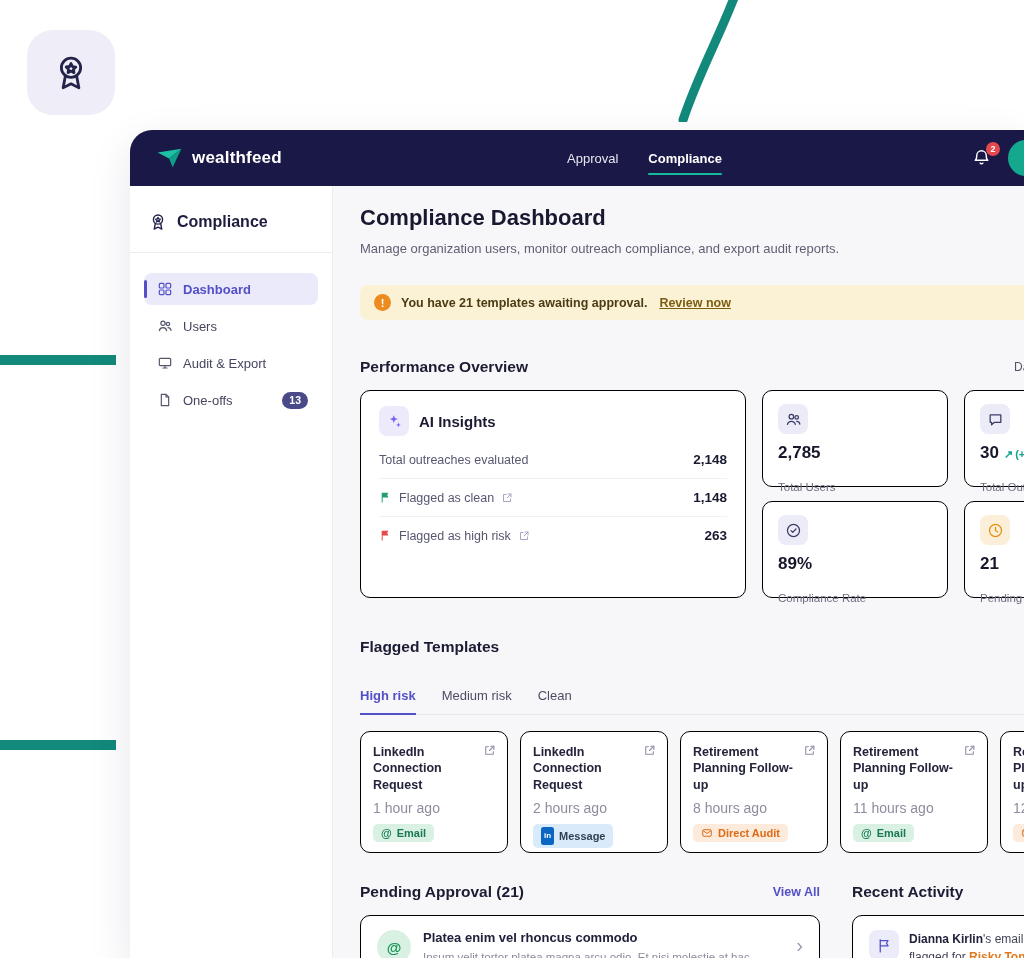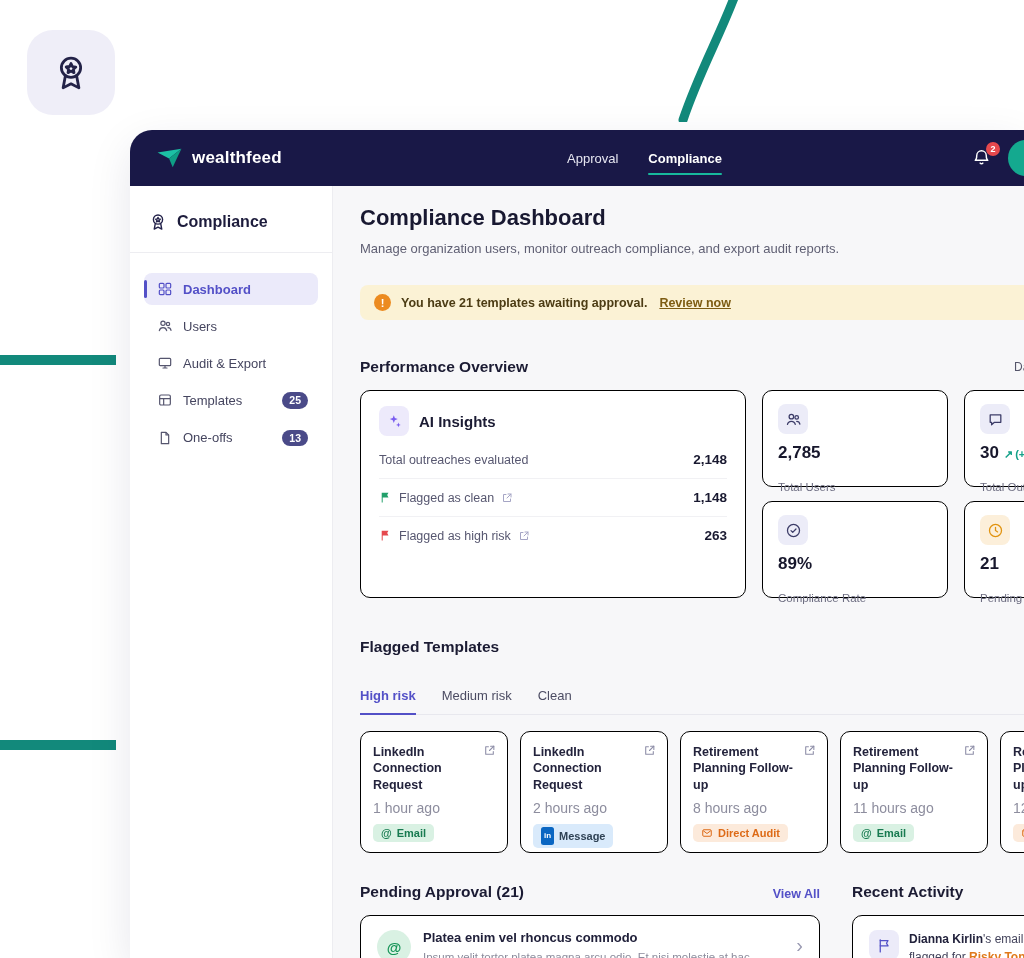--- a/index.html
+++ b/index.html
@@ -128,21 +128,21 @@
   .badge.email { background:#d9f1e3; color:#177a50; }
   .badge.message { background:#d9eafb; color:#2f4255; }
   .badge.direct { background:#fceadb; color:#dd6a16; }
   .at-glyph { font-weight:700; }
   .in-logo { width:13px; height:18px; background:#0a66c2; color:#fff; border-radius:2.5px; font-size:8px;
     font-weight:700; display:flex; align-items:center; justify-content:center; }
   .mail-glyph svg { width:12px; height:12px; }
 
   .bottom-row { display:flex; gap:32px; margin-top:30px; width:790px; }
   .pending-col { width:460px; flex:none; }
-  .col-head { display:flex; align-items:flex-end; justify-content:space-between; }
+  .col-head { display:flex; align-items:center; justify-content:space-between; }
   .view-all { font-size:12.5px; font-weight:600; color:#5350c7; cursor:pointer; }
   .list-card { margin-top:14px; padding:14px 16px; height:120px; }
   .pending-item { display:flex; gap:12px; align-items:flex-start; cursor:pointer; }
   .round-icon { width:34px; height:34px; border-radius:50%; background:#d9f1e3; color:#169457;
     font-size:15px; font-weight:700; display:flex; align-items:center; justify-content:center; flex:none; }
   .pi-title { font-size:13px; font-weight:700; color:#20203a; }
   .pi-desc { font-size:11.5px; color:#8b8b9c; margin-top:4px; line-height:1.4; width:330px; }
   .chevron { margin-left:auto; color:#9a9ab2; font-size:20px; line-height:1; margin-top:5px; cursor:pointer; }
 
   .recent-col { width:298px; flex:none; }
@@ -233,30 +233,20 @@
       <div class="sb-item">
         <span class="icon">
           <svg viewBox="0 0 24 24" fill="none" stroke="currentColor" stroke-width="1.8" stroke-linecap="round">
             <rect x="3.5" y="5" width="17" height="11" rx="1.5"></rect>
               <path d="M9 19.5h6M12 16v3.5"></path>
           </svg>
         </span>
         <span>Audit &amp; Export</span>
       </div>
 
-      <div class="sb-item">
-        <span class="icon">
-          <svg viewBox="0 0 24 24" fill="none" stroke="currentColor" stroke-width="1.8">
-            <rect x="4" y="4.5" width="16" height="15" rx="2"></rect>
-              <path d="M4 10h16M10 10v9.5"></path>
-          </svg>
-        </span>
-        <span>Templates</span>
-        <span class="sb-badge">25</span>
-      </div>
 
       <div class="sb-item">
         <span class="icon">
           <svg viewBox="0 0 24 24" fill="none" stroke="currentColor" stroke-width="1.8" stroke-linejoin="round">
             <path d="M6.5 3.5h7l4 4v13h-11z"></path>
               <path d="M13.5 3.5v4h4"></path>
           </svg>
         </span>
         <span>One-offs</span>
         <span class="sb-badge">13</span>

